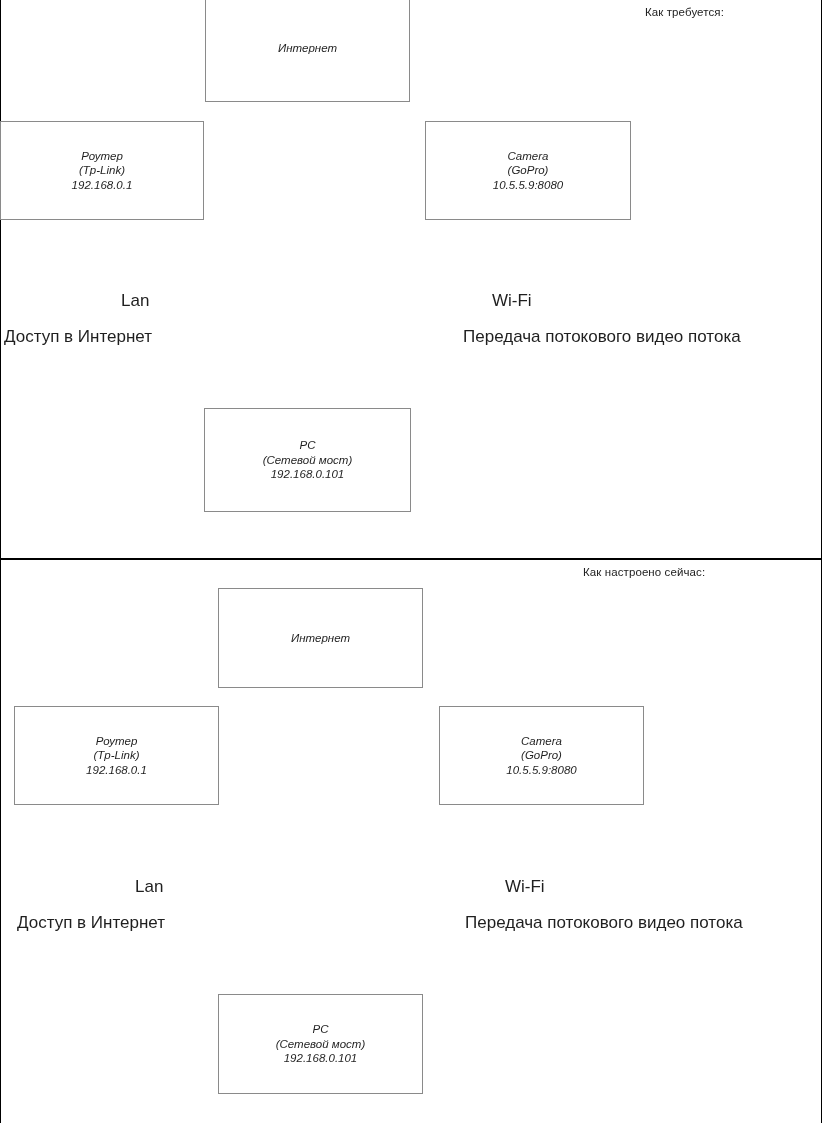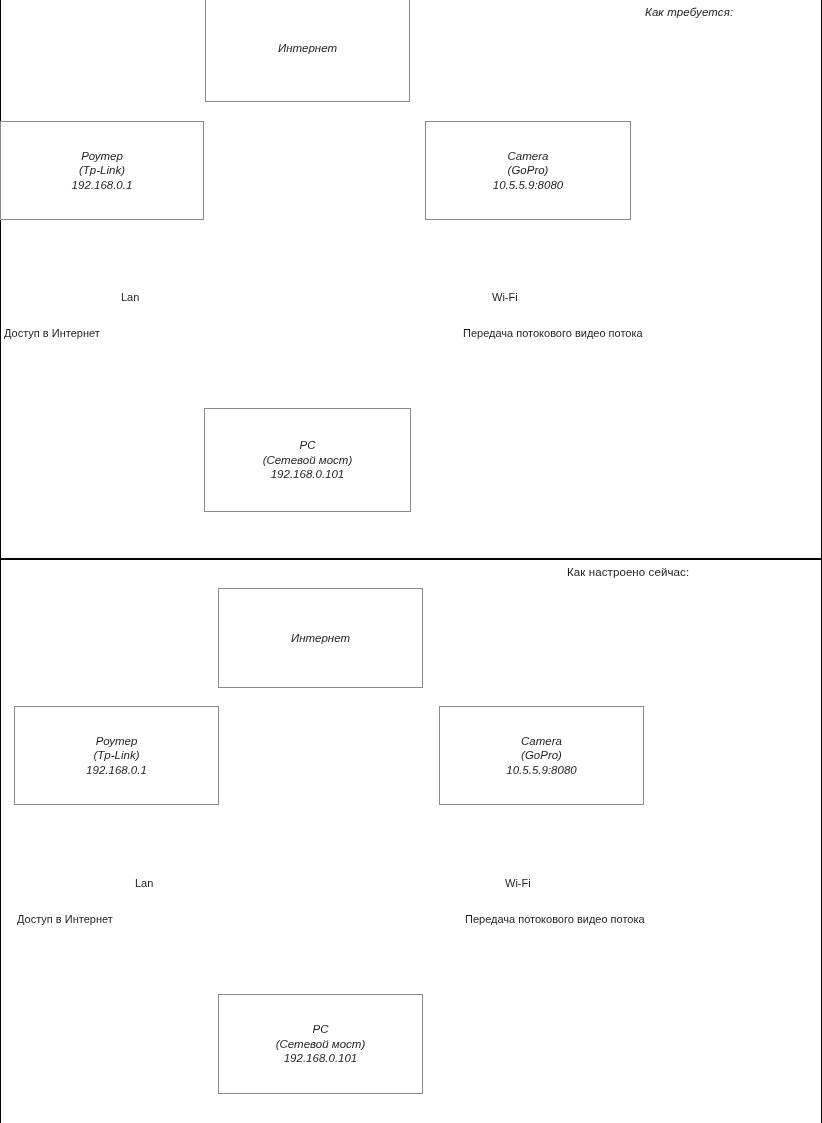--- a/index.html
+++ b/index.html
@@ -60,21 +60,21 @@
   .edge-layer {
     position: absolute;
     left: 0;
     top: 0;
     width: 822px;
     height: 1123px;
     pointer-events: none;
   }
   .edge-label {
     position: absolute;
-    font-size: 11px;
+    font-size: 17px;
     color: #1f1f1f;
     white-space: nowrap;
   }
   .mark {
     position: absolute;
   }
 </style>
 </head>
 <body>
 
@@ -152,21 +152,21 @@
     </g>
 
     <g class="mark" transform="translate(417,833)">
       <path d="M3,3 L21,3 L37,27 L53,3 L71,3 L46,40 L71,79 L53,79
                L37,55 L21,79 L3,79 L28,40 Z" fill="url(#gcrs)" stroke="#c0504d" stroke-width="2" stroke-linejoin="round"></path>
     </g>
   </svg>
 
   <div class="panel panel-top"></div>
 
-  <div class="panel-heading" style="left:645px; top:6px;font-style:italic;">Как требуется:</div>
+  <div class="panel-heading" style="left:645px; top:6px;">Как требуется:</div>
 
   <div class="node" style="left:205px; top:-6px; width:205px; height:108px;">
     <span class="ln">Интернет</span>
   </div>
 
   <div class="node" style="left:0px; top:121px; width:204px; height:99px;">
     <span class="ln">Роутер</span>
     <span class="ln">(Tp-Link)</span>
     <span class="ln">192.168.0.1</span>
   </div>
@@ -183,21 +183,21 @@
     <span class="ln">192.168.0.101</span>
   </div>
 
   <div class="edge-label" style="left:121px; top:291px;">Lan</div>
   <div class="edge-label" style="left:4px; top:327px;">Доступ в Интернет</div>
   <div class="edge-label" style="left:492px; top:291px;">Wi-Fi</div>
   <div class="edge-label" style="left:463px; top:327px;">Передача потокового видео потока</div>
 
   <div class="panel panel-bottom"></div>
 
-  <div class="panel-heading" style="left:567px; top:566px;">Как настроено сейчас:</div>
+  <div class="panel-heading" style="left:583px; top:566px;">Как настроено сейчас:</div>
 
   <div class="node" style="left:218px; top:588px; width:205px; height:100px;">
     <span class="ln">Интернет</span>
   </div>
 
   <div class="node" style="left:14px; top:706px; width:205px; height:99px;">
     <span class="ln">Роутер</span>
     <span class="ln">(Tp-Link)</span>
     <span class="ln">192.168.0.1</span>
   </div>

